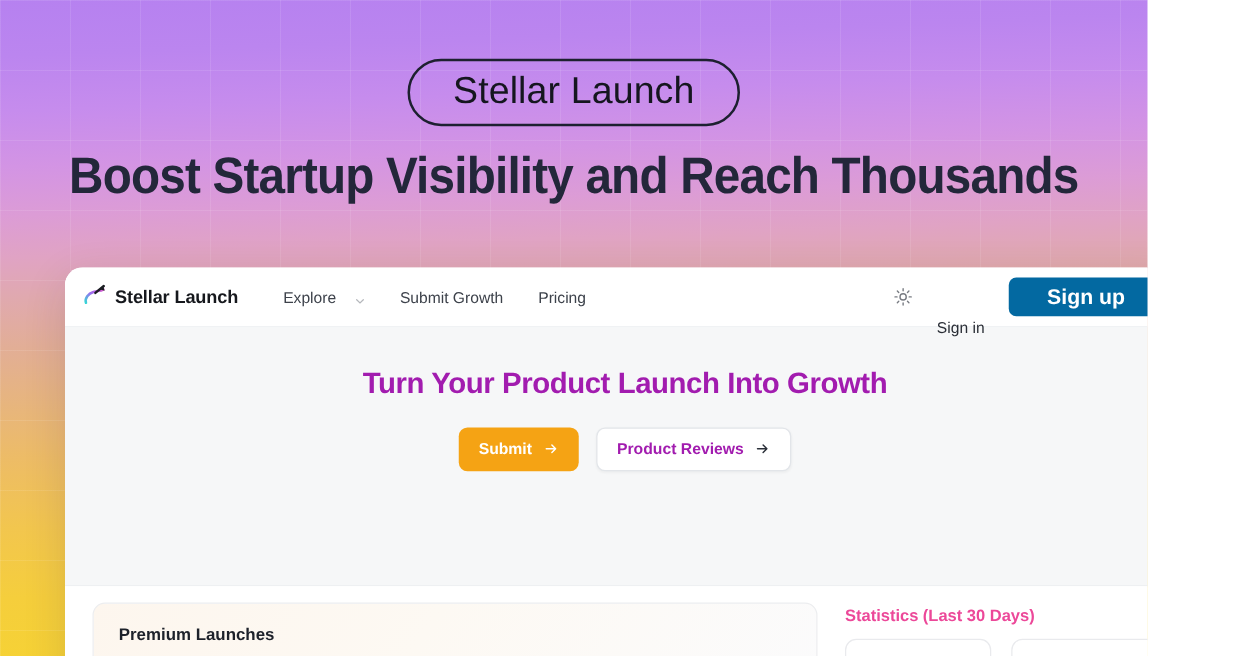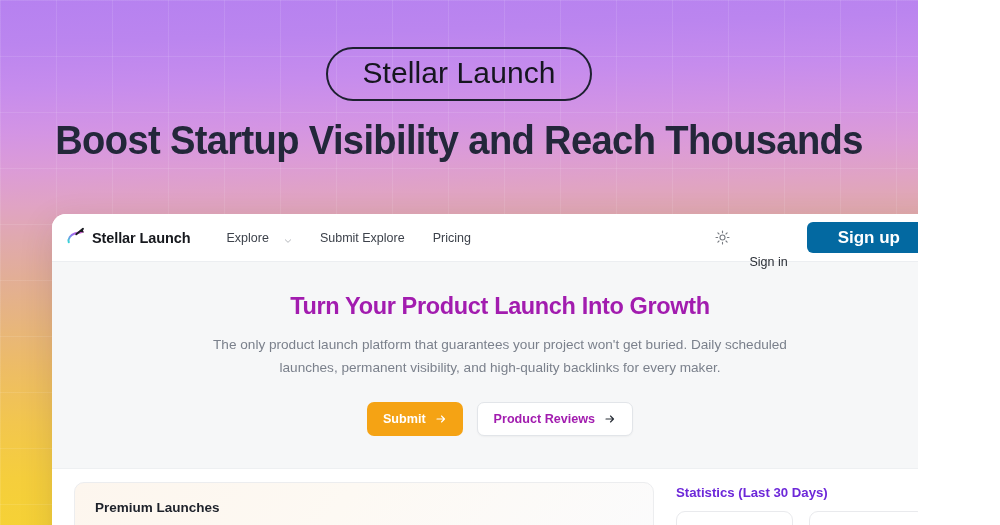--- a/index.html
+++ b/index.html
@@ -121,21 +121,21 @@
   .panel-left { width:580px; }
   .card-premium {
     border:1px solid #ecedef;
     border-radius:10px;
     background:linear-gradient(125deg,#fdf6ee 0%,#fdf9f3 45%,#fbfbfc 100%);
     padding:17px 20px 30px;
     height:70px;
   }
   .card-premium h2 { font-size:13.5px; font-weight:bold; color:#1d212a; }
   .panel-right { flex:1; padding-top:3px; }
-  .stats-title { font-size:13.2px; font-weight:bold; color:#6d28d9; }
+  .stats-title { font-size:13.2px; font-weight:bold; color:#ec4899; }
   .stats-grid { display:flex; gap:16px; margin-top:11px; }
   .stat-card {
     flex:1; border:1px solid #e9eaed; border-radius:9px;
     background:#fff; padding:11px 0 16px; text-align:center;
   }
   .stat-value { font-size:17px; font-weight:bold; color:#20242d; }
 </style>
 </head>
 <body>
 
@@ -170,39 +170,38 @@
 
       <div class="nav-links">
         <span class="nav-link">
           <span>Explore</span>
           <span class="chev">
             <svg width="8" height="8" viewBox="0 0 12 12">
                 <path d="M2 4.2 L6 8 L10 4.2" stroke="#6b7079" stroke-width="1.5" fill="none" stroke-linecap="round"></path>
               </svg>
           </span>
         </span>
-        <span class="nav-link">Submit Explore</span>
+        <span class="nav-link">Submit Growth</span>
         <span class="nav-link">Pricing</span>
       </div>
 
       <div class="nav-right">
         <span class="sun">
           <svg width="15" height="15" viewBox="0 0 24 24" stroke="#4b5059" stroke-width="1.8" fill="none" stroke-linecap="round">
             <circle cx="12" cy="12" r="4"></circle>
             <path d="M12 1.6v2.6M12 19.8v2.6M22.4 12h-2.6M4.2 12H1.6M19.4 4.6l-1.8 1.8M6.4 17.6l-1.8 1.8M19.4 19.4l-1.8-1.8M6.4 6.4 4.6 4.6"></path>
           </svg>
         </span>
         <span class="signin">Sign in</span>
         <button class="signup">Sign up</button>
       </div>
     </div>
 
     <div class="hero">
       <h1>Turn Your Product Launch Into Growth</h1>
-      <p>The only product launch platform that guarantees your project won't get buried. Daily scheduled launches, permanent visibility, and high-quality backlinks for every maker.</p>
       <div class="cta-row">
         <button class="btn btn-primary">
           <span>Submit</span>
           <span class="arrow">
             <svg width="12" height="12" viewBox="0 0 24 24" stroke="#fff" stroke-width="2.3" fill="none" stroke-linecap="round" stroke-linejoin="round">
                 <path d="M4 12h15M13 6l6 6-6 6"></path>
               </svg>
           </span>
         </button>
         <button class="btn btn-secondary">

